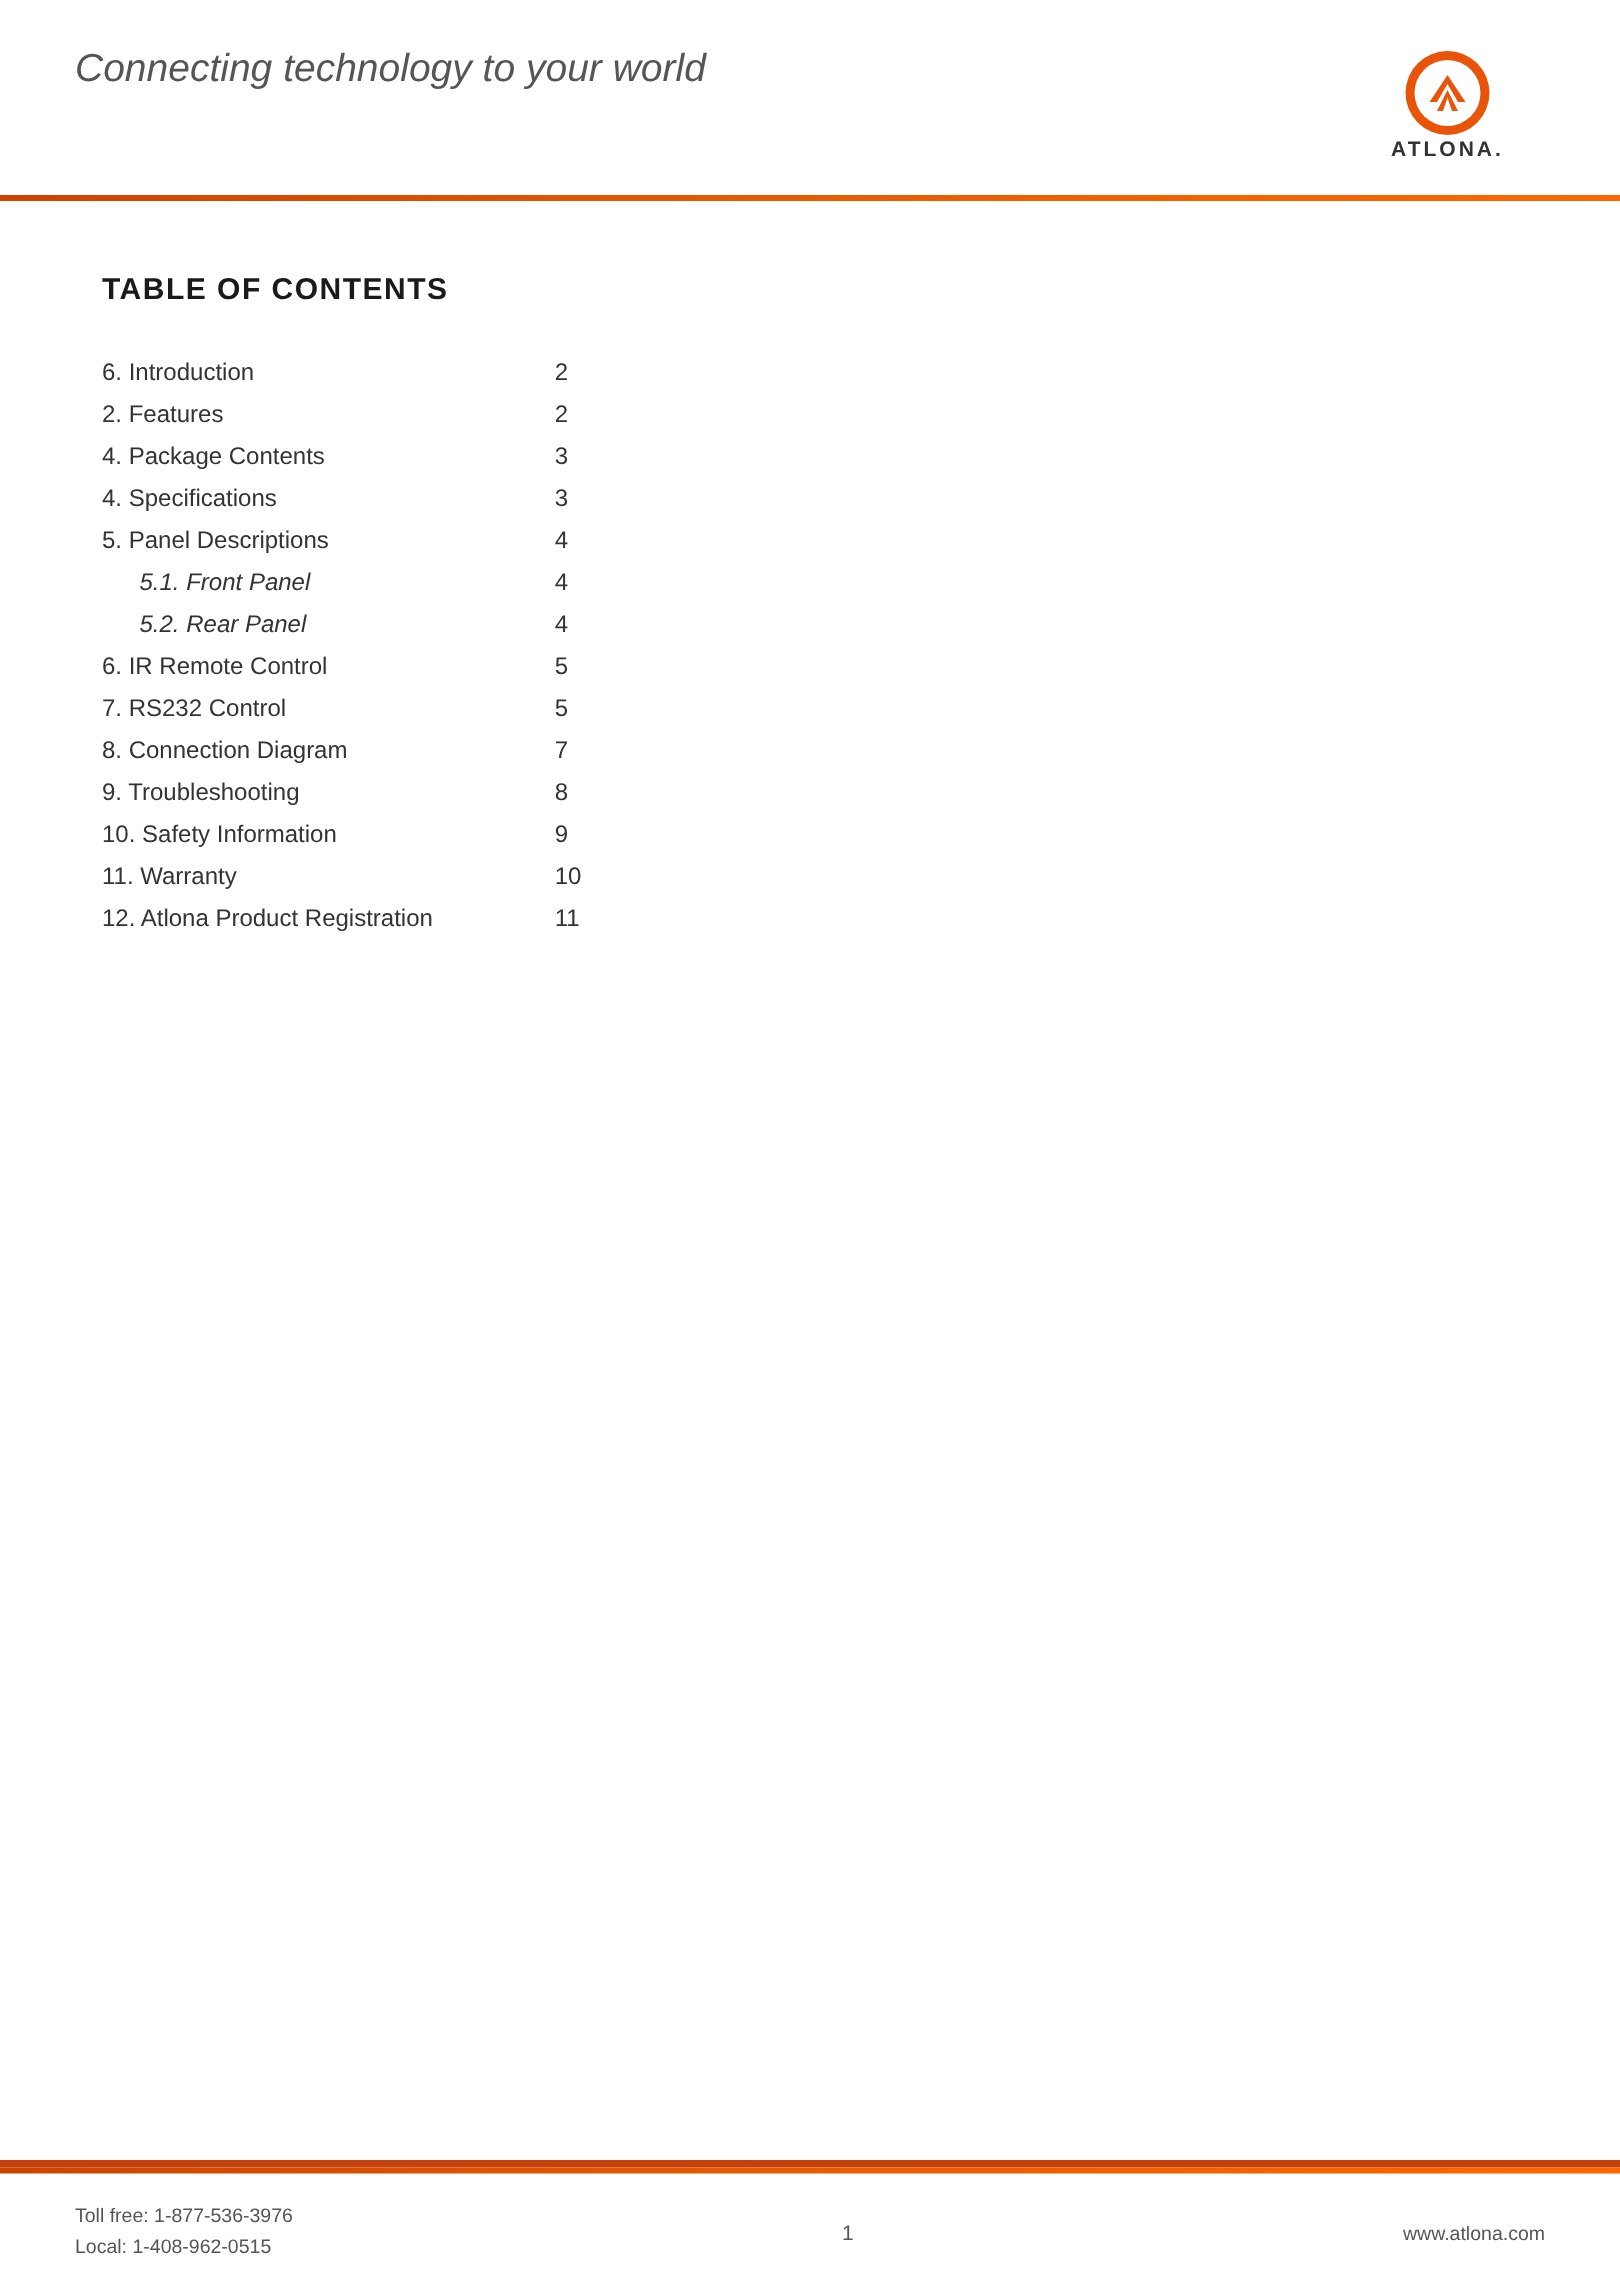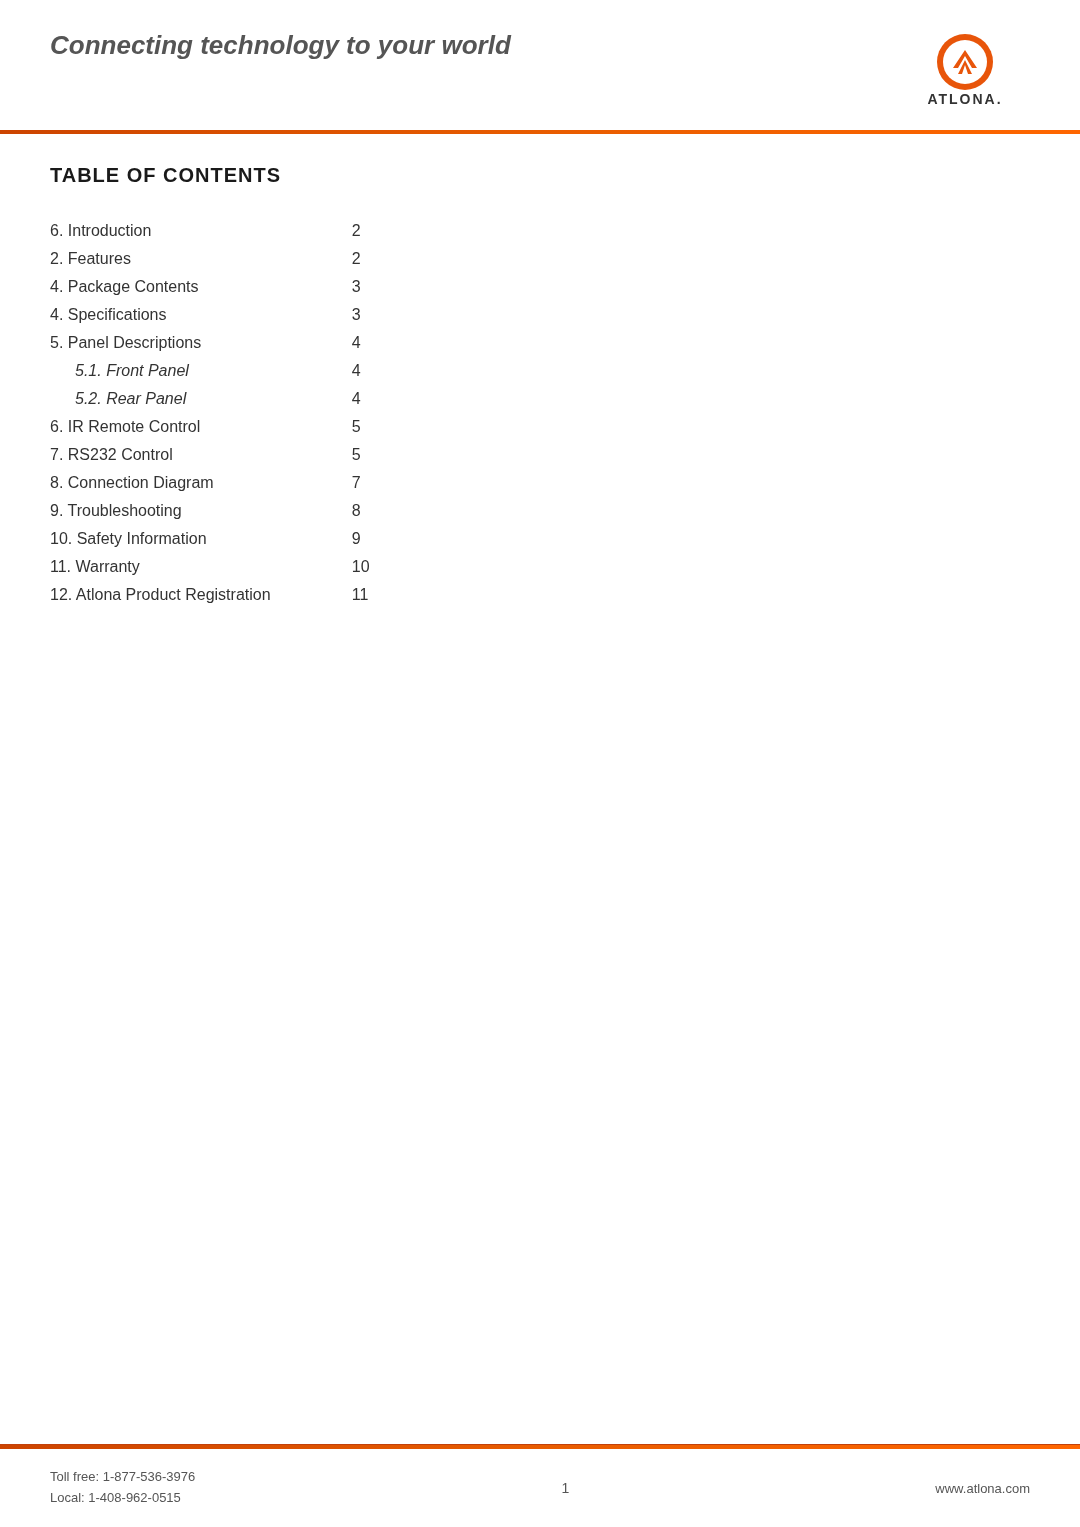--- a/index.html
+++ b/index.html
@@ -31,21 +31,21 @@
       display: flex;
       justify-content: space-between;
       align-items: flex-start;
       padding: 30px 50px 20px 50px;
     }
 
     .header-tagline {
       font-style: italic;
       font-size: 26px;
       color: #555;
-      font-weight: 700;
+      font-weight: 400;
       margin-top: 10px;
     }
 
     .logo-container {
       display: flex;
       flex-direction: column;
       align-items: flex-start;
     }
 
     
@@ -57,21 +57,22 @@
     
     .divider-top {
       height: 4px;
       background: linear-gradient(to right, #cc4400, #e85c00, #ff6600);
       margin: 0 0 0 0;
     }
 
     
     .main-content {
       flex: 1;
-      padding: 30px 50px 40px 50px;
+      padding: 48px 50px 40px 50px;
+      margin-left: 18px;
     }
 
     .toc-title {
       font-size: 20px;
       font-weight: 800;
       color: #1a1a1a;
       letter-spacing: 1px;
       margin-bottom: 30px;
       text-transform: uppercase;
     }
@@ -98,21 +99,21 @@
       color: #333;
     }
 
     .toc-item-indented td:first-child {
       padding-left: 25px;
       font-style: italic;
     }
 
     
     .footer {
-      border-top: 1px solid #c2410c;
+      border-top: 5px solid #c2410c;
       padding: 0;
     }
 
     .footer-divider {
       height: 4px;
       background: linear-gradient(to right, #cc4400, #e85c00, #ff6600);
     }
 
     .footer-content {
       display: flex;

